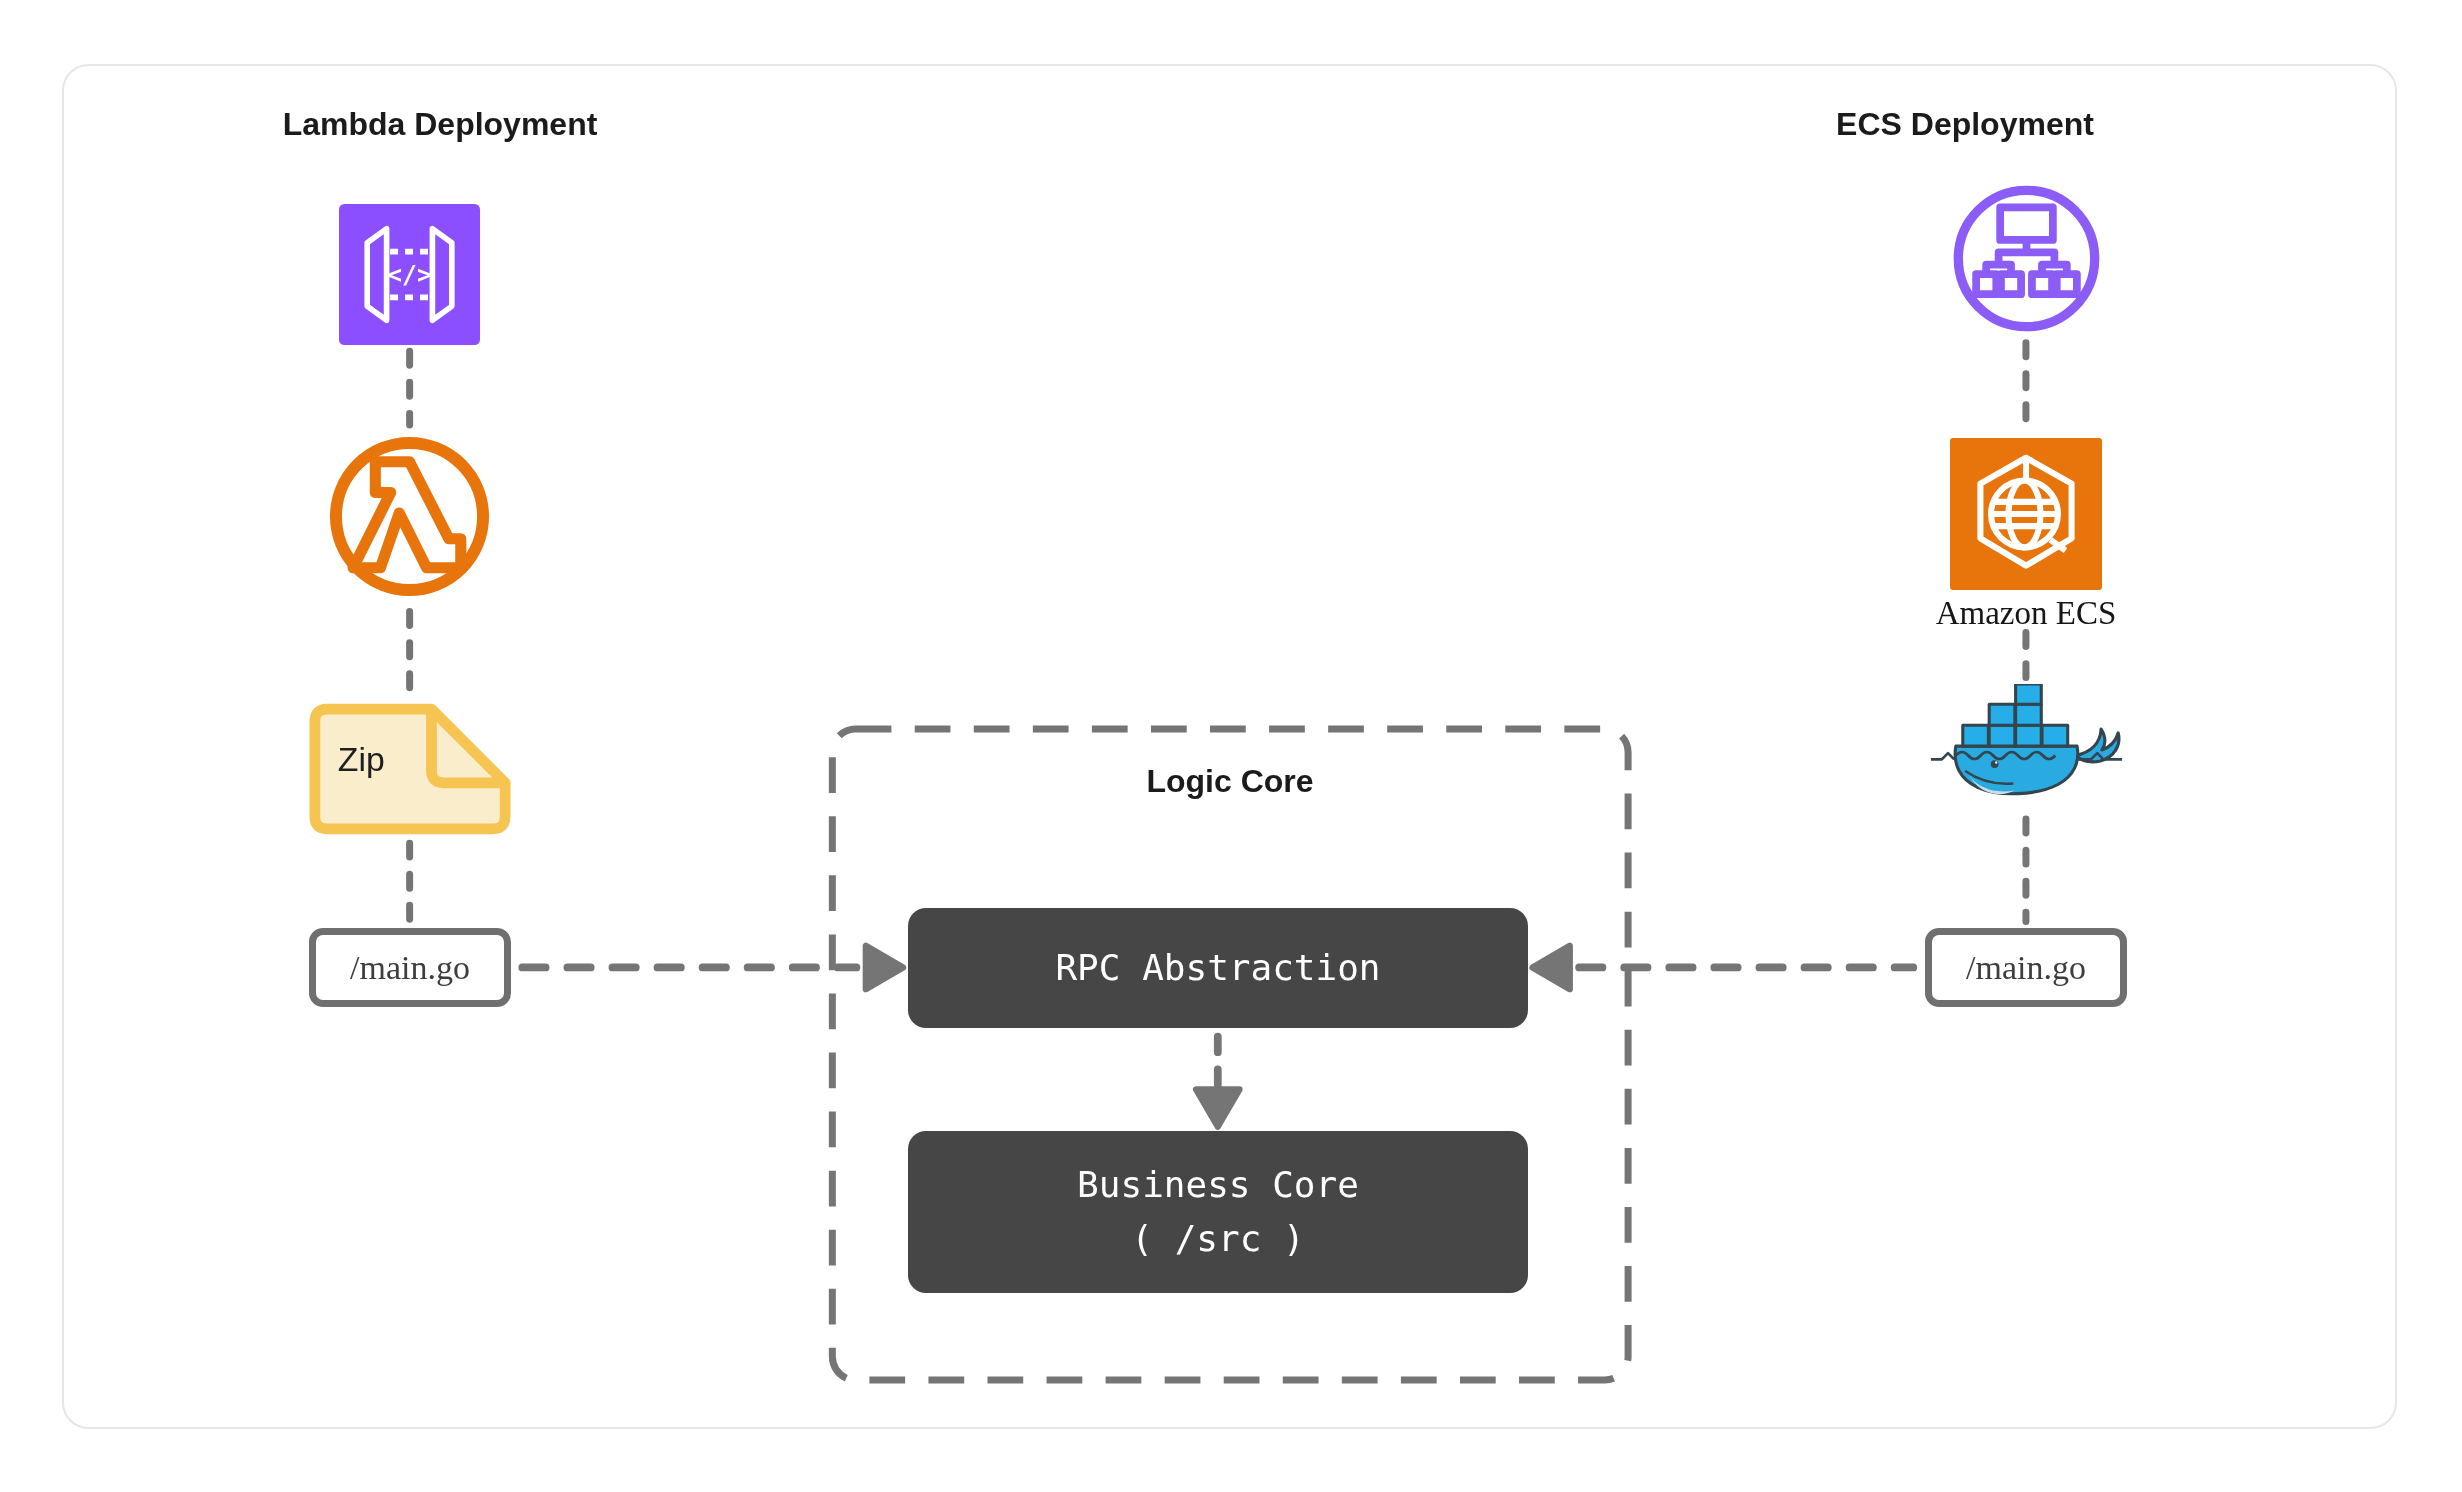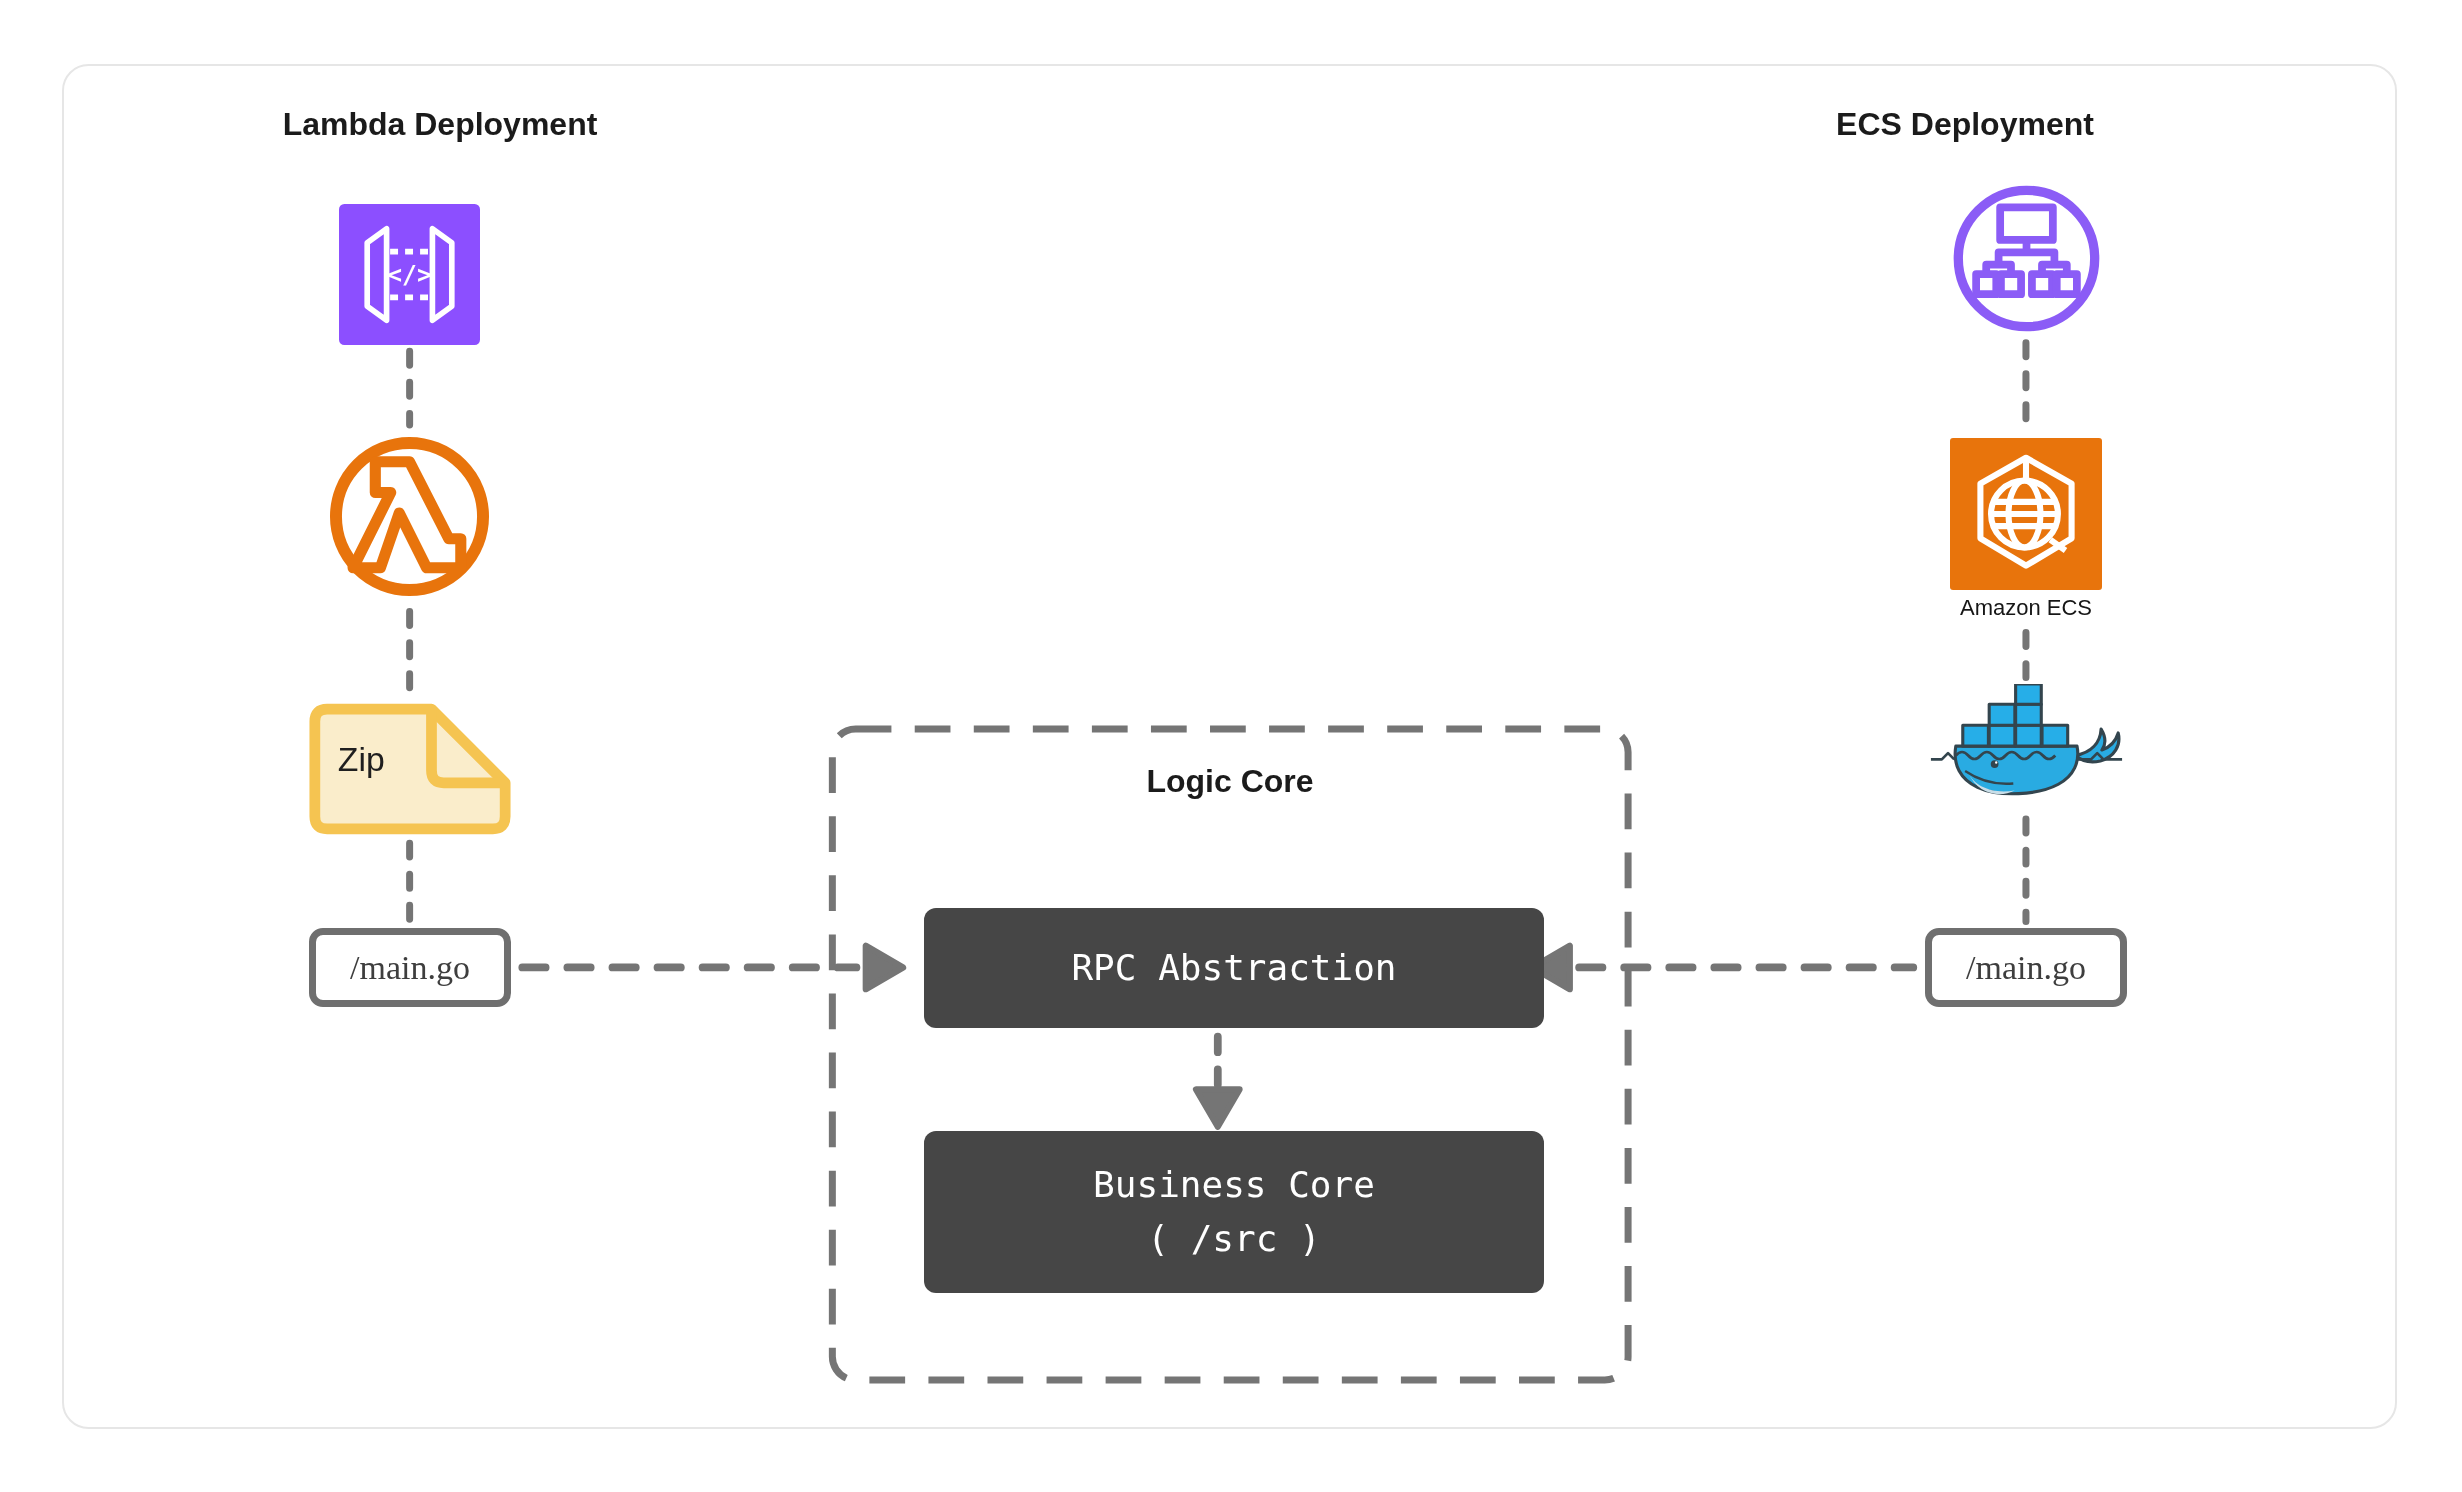--- a/index.html
+++ b/index.html
@@ -19,28 +19,28 @@
     font-size:32px;font-weight:600;color:#1b1b1b;white-space:nowrap;
   }
   .filebox{
     position:absolute;z-index:2;width:202px;height:79px;box-sizing:border-box;
     border:7.8px solid #6F6F6F;border-radius:14px;background:#ffffff;
     display:flex;align-items:center;justify-content:center;
     font-family:Liberation Serif, serif;font-size:34px;color:#3e3e3e;
     white-space:nowrap;
   }
   .darkbox{
-    position:absolute;z-index:2;box-sizing:border-box;background:#464646;border-radius:12px;
+    position:absolute;z-index:2;box-sizing:border-box;background:#464646;border-radius:18px;
     display:flex;flex-direction:column;align-items:center;justify-content:center;
     color:#ffffff;font-family:"DejaVu Sans Mono",monospace;font-size:36px;
-    line-height:1.5;white-space:nowrap;margin-left:16px;
+    line-height:1.5;white-space:nowrap;
   }
   .svc-label{
     position:absolute;z-index:2;transform:translateX(-50%);
-    font-size:22px;color:#161616;white-space:nowrap;
+    font-size:33px;color:#161616;white-space:nowrap;font-family:Liberation Serif, serif;
   }
   .icon{position:absolute;z-index:2;}
 </style>
 </head>
 <body>
 
 <div class="card"></div>
 
 <svg class="connector-layer" width="2462" height="1492" viewBox="0 0 3168 1920">
   <g stroke="#757575" fill="none" stroke-linecap="round">

